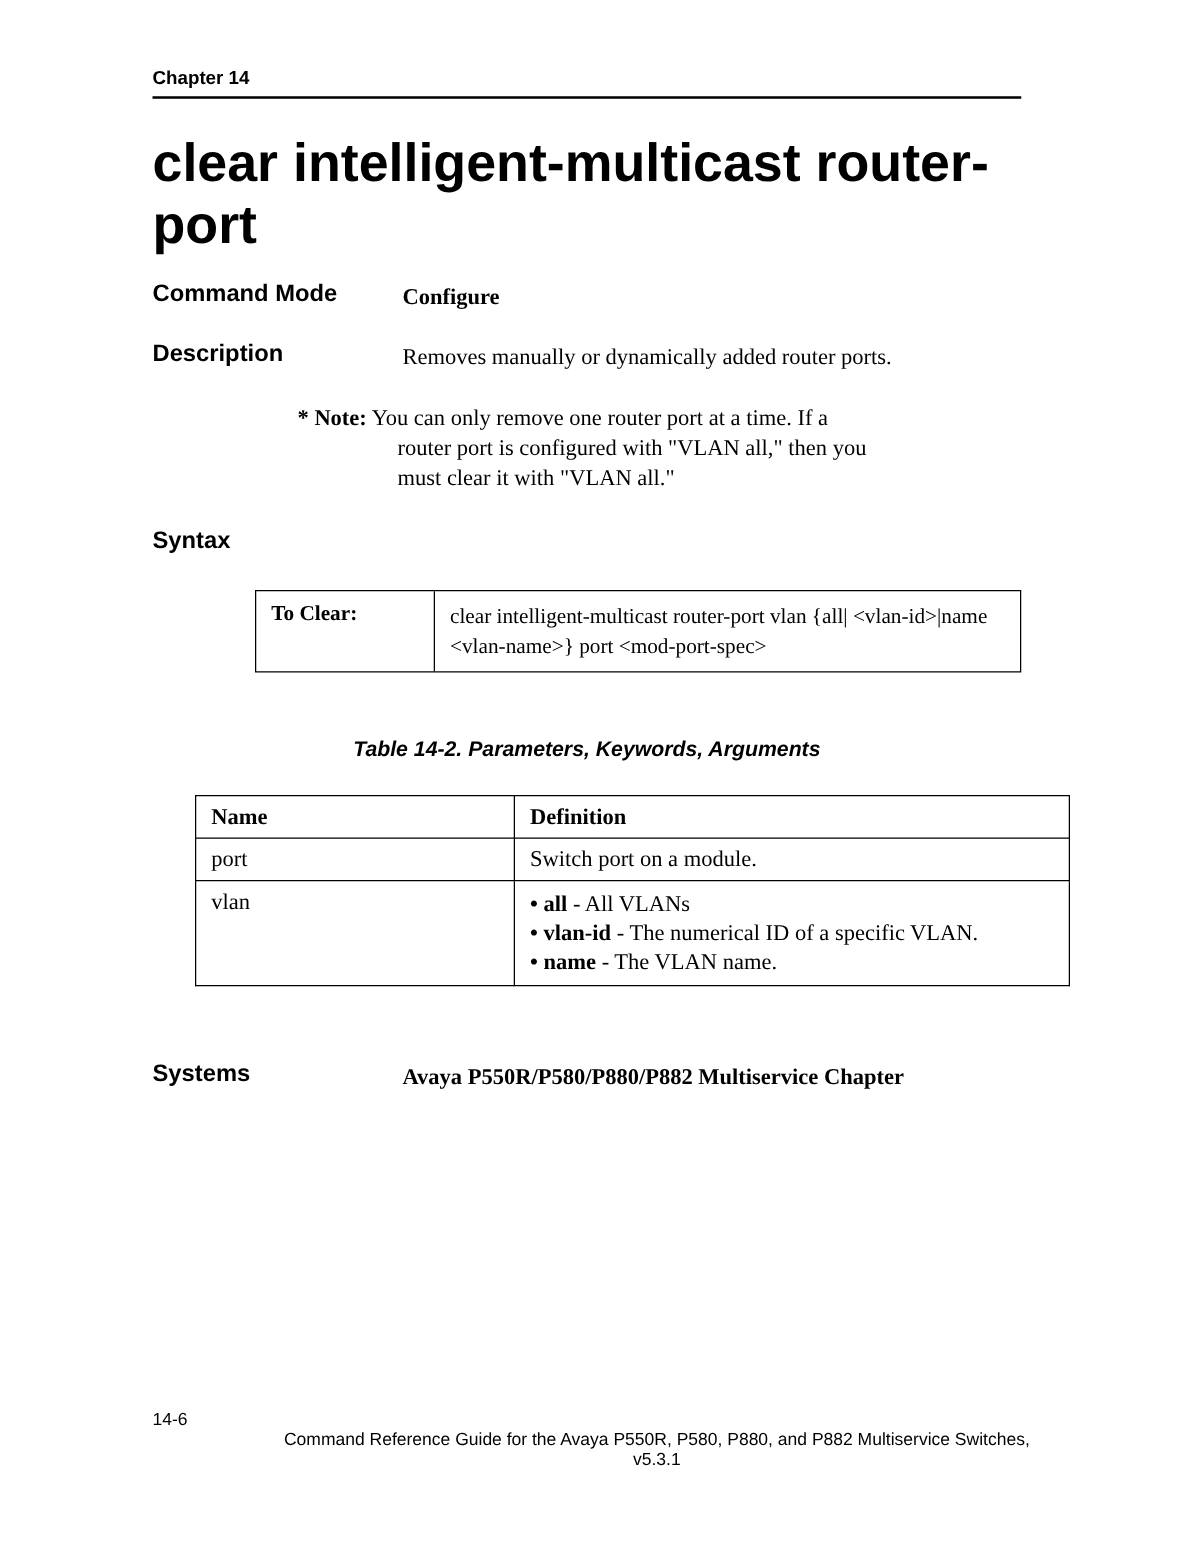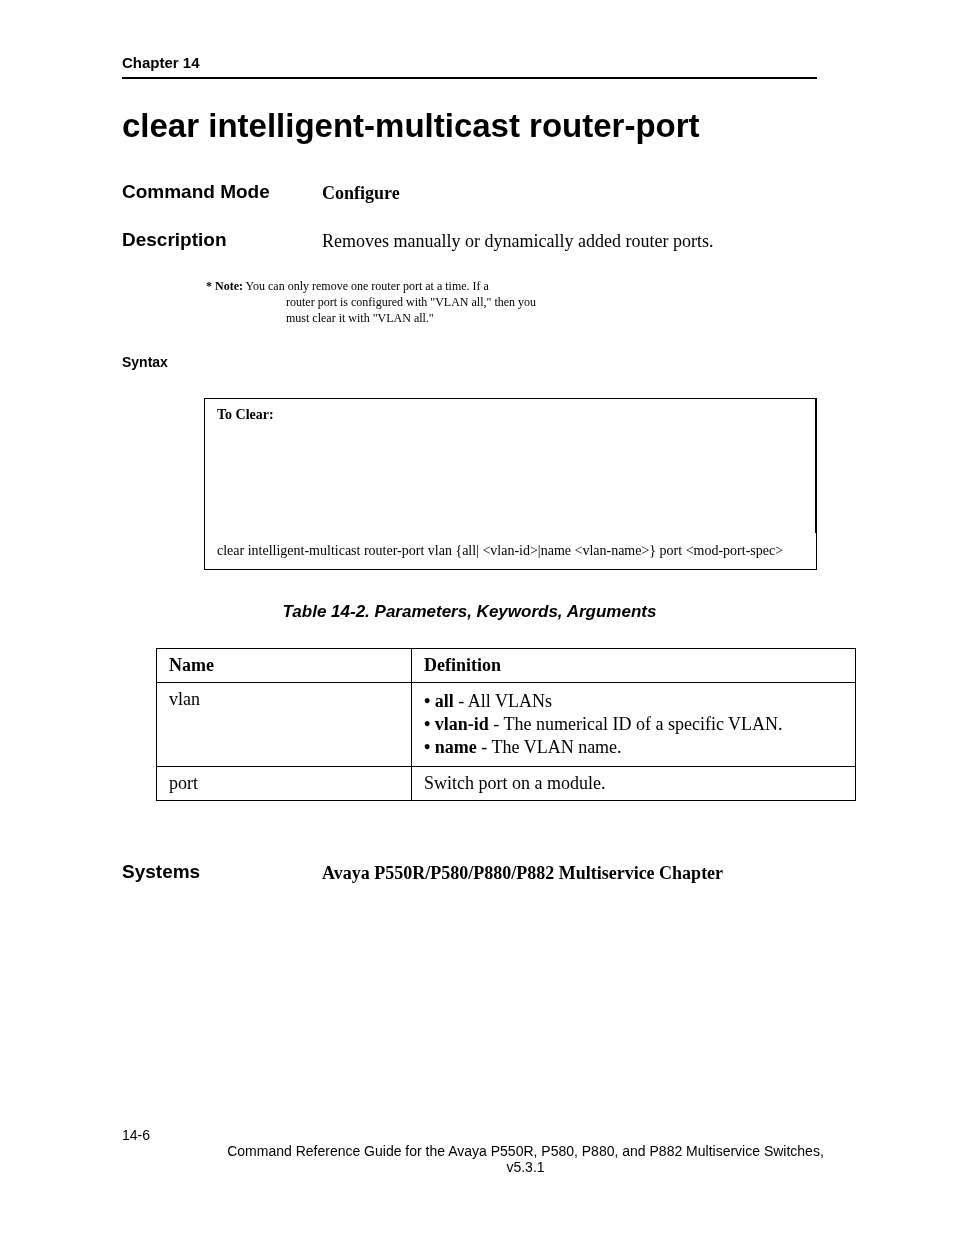--- a/index.html
+++ b/index.html
@@ -26,22 +26,22 @@
     margin-bottom: 6px;
   }
   .hr-top {
     border: none;
     border-top: 2px solid #000;
     margin: 0 0 28px 0;
   }
   .page-title {
     font-family: 'Lucida Sans', 'Trebuchet MS', 'Segoe UI', sans-serif;
     font-weight: bold;
-    font-size: 33px;
-    margin: 0 0 36px 0;
+    font-size: 43px;
+    margin: 0 0 20px 0;
   }
   .row {
     display: flex;
     margin-bottom: 24px;
   }
   .label-col {
     flex: 0 0 200px;
     font-family: 'Lucida Sans', 'Trebuchet MS', 'Segoe UI', sans-serif;
     font-weight: bold;
     font-size: 19px;
@@ -49,50 +49,49 @@
   .content-col {
     flex: 1;
     font-family: Georgia, 'Times New Roman', serif;
     font-size: 18px;
     line-height: 1.35;
   }
   .content-col.bold {
     font-weight: bold;
   }
   .note-block {
-    margin-left: 84px;
-    font-size: 12px;
+    margin-left: 116px;
+    font-size: 18px;
     line-height: 1.35;
     margin-bottom: 28px;
   }
   .note-block .note-label {
     font-weight: bold;
   }
   .note-text-wrap {
     display: block;
     padding-left: 80px;
     text-indent: -80px;
   }
   .note-continue {
     display: block;
     padding-left: 80px;
   }
   .section-heading {
     font-family: 'Lucida Sans', 'Trebuchet MS', 'Segoe UI', sans-serif;
     font-weight: bold;
-    font-size: 14px;
+    font-size: 19px;
     margin: 0 0 28px 0;
   }
   .syntax-box {
     margin-left: 82px;
     border: 1px solid #000;
     display: flex;
-    font-size: 14px;
-    margin-bottom: 32px;
-    flex-direction: column;
+    font-size: 17px;
+    margin-bottom: 52px;
   }
   .syntax-label-cell {
     flex: 0 0 118px;
     padding: 8px 12px;
     border-right: 1px solid #000;
     font-weight: bold;
   }
   .syntax-content-cell {
     flex: 1;
     padding: 8px 12px;
@@ -182,33 +181,33 @@
 
   <table class="param-table">
     <thead>
       <tr>
         <th class="col-name">Name</th>
         <th>Definition</th>
       </tr>
     </thead>
     <tbody>
       <tr>
+        <td>port</td>
+        <td>Switch port on a module.</td>
+      </tr>
+      <tr>
         <td>vlan</td>
         <td>
           <ul class="bullet-list">
             <li><span class="b">all</span><span> - All VLANs</span></li>
             <li><span class="b">vlan-id</span><span> - The numerical ID of a specific VLAN.</span></li>
             <li><span class="b">name</span><span> - The VLAN name.</span></li>
           </ul>
         </td>
       </tr>
-      <tr>
-        <td>port</td>
-        <td>Switch port on a module.</td>
-      </tr>
     </tbody>
   </table>
 
 
   <div class="row" style="margin-top:60px;">
     <div class="label-col">Systems</div>
     <div class="content-col bold">Avaya P550R/P580/P880/P882 Multiservice Chapter</div>
   </div>
 
   <div class="footer">

